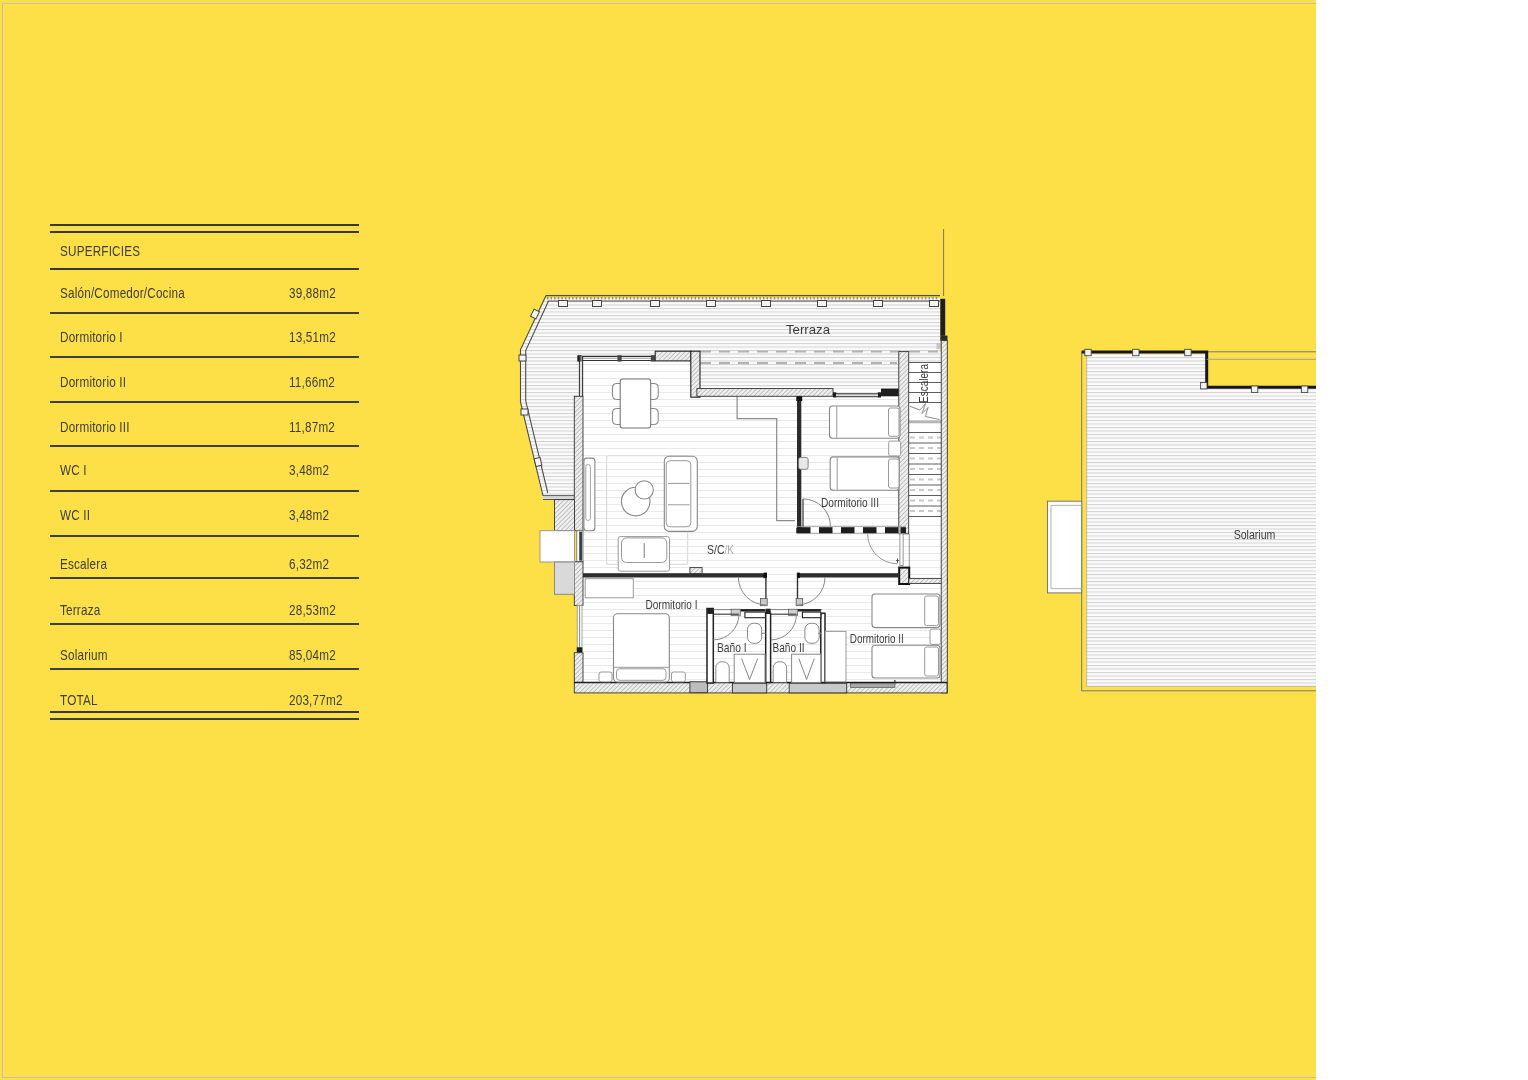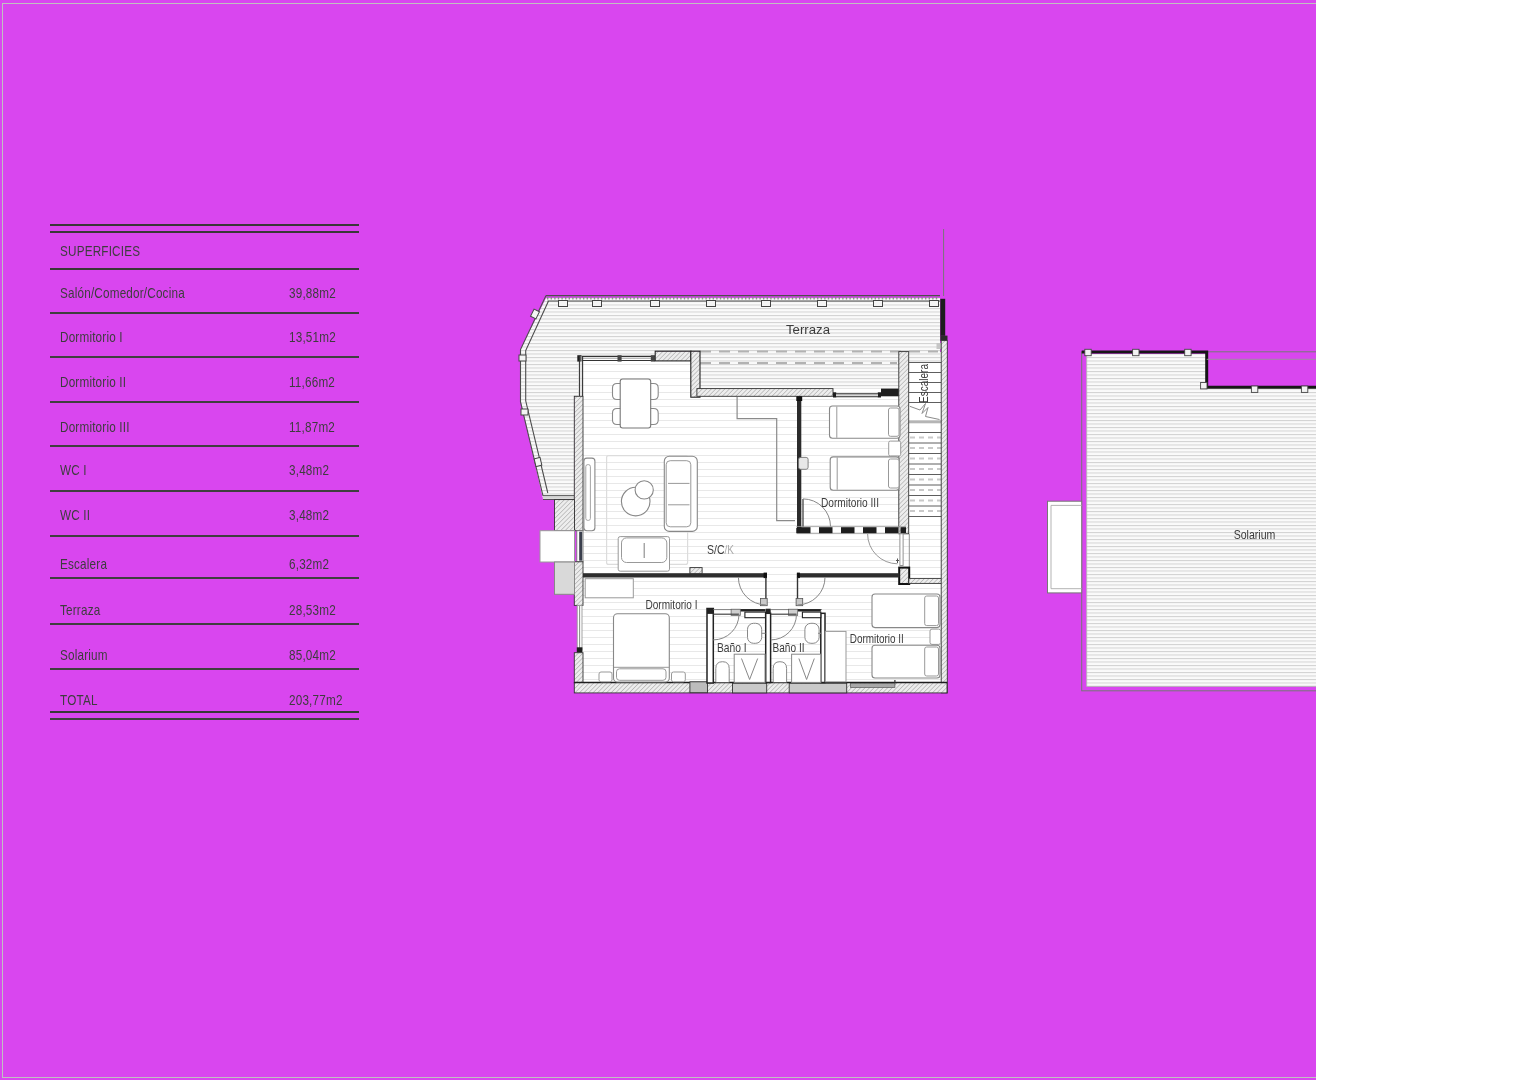--- a/index.html
+++ b/index.html
@@ -1,16 +1,16 @@
 <!DOCTYPE html>
 <html><head>
 <meta charset="utf-8">
 <style>
   html,body{margin:0;padding:0;background:#ffffff;}
-  #page{position:relative;width:1316px;height:1080px;background:#d946ef;overflow:hidden;
+  #page{position:relative;width:1316px;height:1080px;background:#fde047;overflow:hidden;
         font-family:"Liberation Sans", sans-serif;}
   .tline{position:absolute;background:#383838;height:2px;left:50px;width:309px;}
   .tline1{position:absolute;background:#3f3f3f;height:2px;left:50px;width:309px;}
   .lbl,.val{position:absolute;font-size:15px;line-height:15px;color:#3d3d3d;letter-spacing:0.25px;
        display:inline-block;transform:scaleX(0.78);transform-origin:0 0;white-space:nowrap;}
   .lbl{left:60px;}
   .val{left:289px;}
 </style>
 </head>
 <body>

